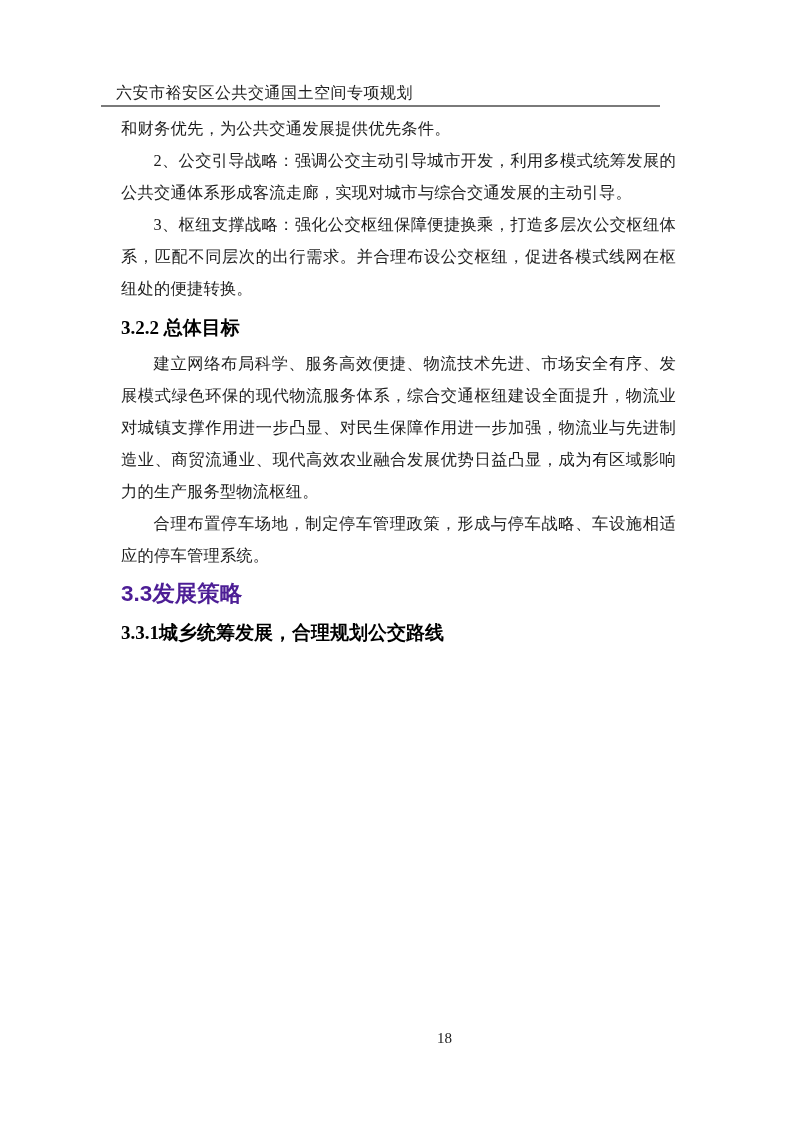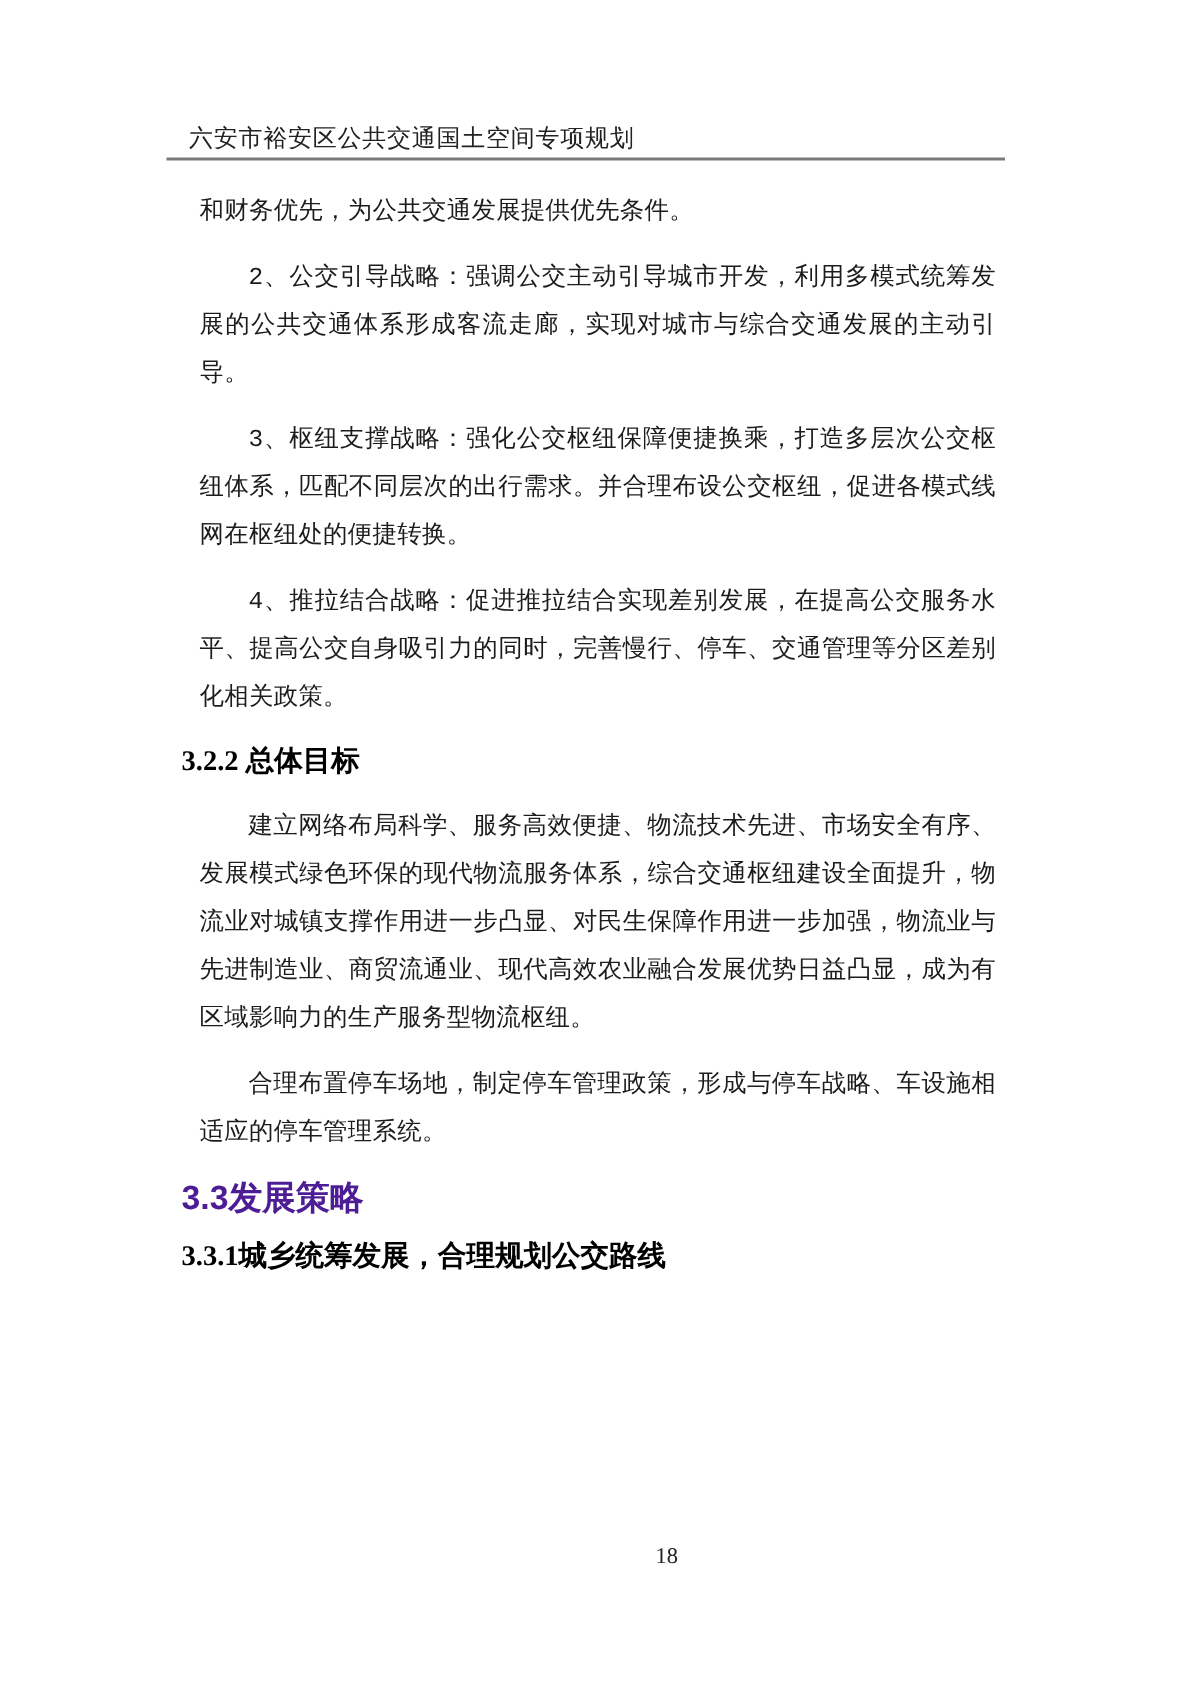--- a/index.html
+++ b/index.html
@@ -12,47 +12,46 @@
     width: 793px;
     height: 1122px;
     background: #ffffff;
     font-family: "Liberation Serif", serif;
     color: #1c1c1c;
     overflow: hidden;
   }
   .header {
     position: absolute;
     top: 83px;
-    left: 111px;
+    left: 101px;
     width: 559px;
     border-bottom: 2.5px solid #7a7a7a;
     padding-bottom: 2px;
   }
   .header-title {
     font-size: 16px;
     line-height: 20px;
     padding-left: 15px;
     color: #222222;
     letter-spacing: 0.5px;
   }
   .content {
     position: absolute;
     top: 113px;
     left: 121px;
     width: 555px;
   }
   .para {
-    margin: 12px;
+    margin: 0;
     font-size: 16.3px;
     line-height: 32px;
     text-align: justify;
     text-align-last: left;
     text-indent: 2em;
     letter-spacing: 0.2px;
-    font-family: Liberation Mono, monospace;
   }
   .para.first {
     text-indent: 0;
   }
   .h2 {
     margin: 6px 0 8px 0;
     font-family: "Liberation Sans", sans-serif;
     font-size: 22.5px;
     font-weight: 700;
     line-height: 32px;
@@ -86,21 +85,20 @@
 <div class="page">
 
   <div class="header">
     <div class="header-title">六安市裕安区公共交通国土空间专项规划</div>
   </div>
 
   <div class="content">
     <p class="para first">和财务优先，为公共交通发展提供优先条件。</p>
     <p class="para">2、公交引导战略：强调公交主动引导城市开发，利用多模式统筹发展的公共交通体系形成客流走廊，实现对城市与综合交通发展的主动引导。</p>
     <p class="para">3、枢纽支撑战略：强化公交枢纽保障便捷换乘，打造多层次公交枢纽体系，匹配不同层次的出行需求。并合理布设公交枢纽，促进各模式线网在枢纽处的便捷转换。</p>
-    <p class="para">4、推拉结合战略：促进推拉结合实现差别发展，在提高公交服务水平、提高公交自身吸引力的同时，完善慢行、停车、交通管理等分区差别化相关政策。</p>
     <h3 class="h3">3.2.2 总体目标</h3>
     <p class="para">建立网络布局科学、服务高效便捷、物流技术先进、市场安全有序、发展模式绿色环保的现代物流服务体系，综合交通枢纽建设全面提升，物流业对城镇支撑作用进一步凸显、对民生保障作用进一步加强，物流业与先进制造业、商贸流通业、现代高效农业融合发展优势日益凸显，成为有区域影响力的生产服务型物流枢纽。</p>
     <p class="para">合理布置停车场地，制定停车管理政策，形成与停车战略、车设施相适应的停车管理系统。</p>
     <h2 class="h2">3.3发展策略</h2>
     <h3 class="h3">3.3.1城乡统筹发展，合理规划公交路线</h3>
   </div>
 
   <div class="footer">
     <span class="page-number">18</span>
   </div>

